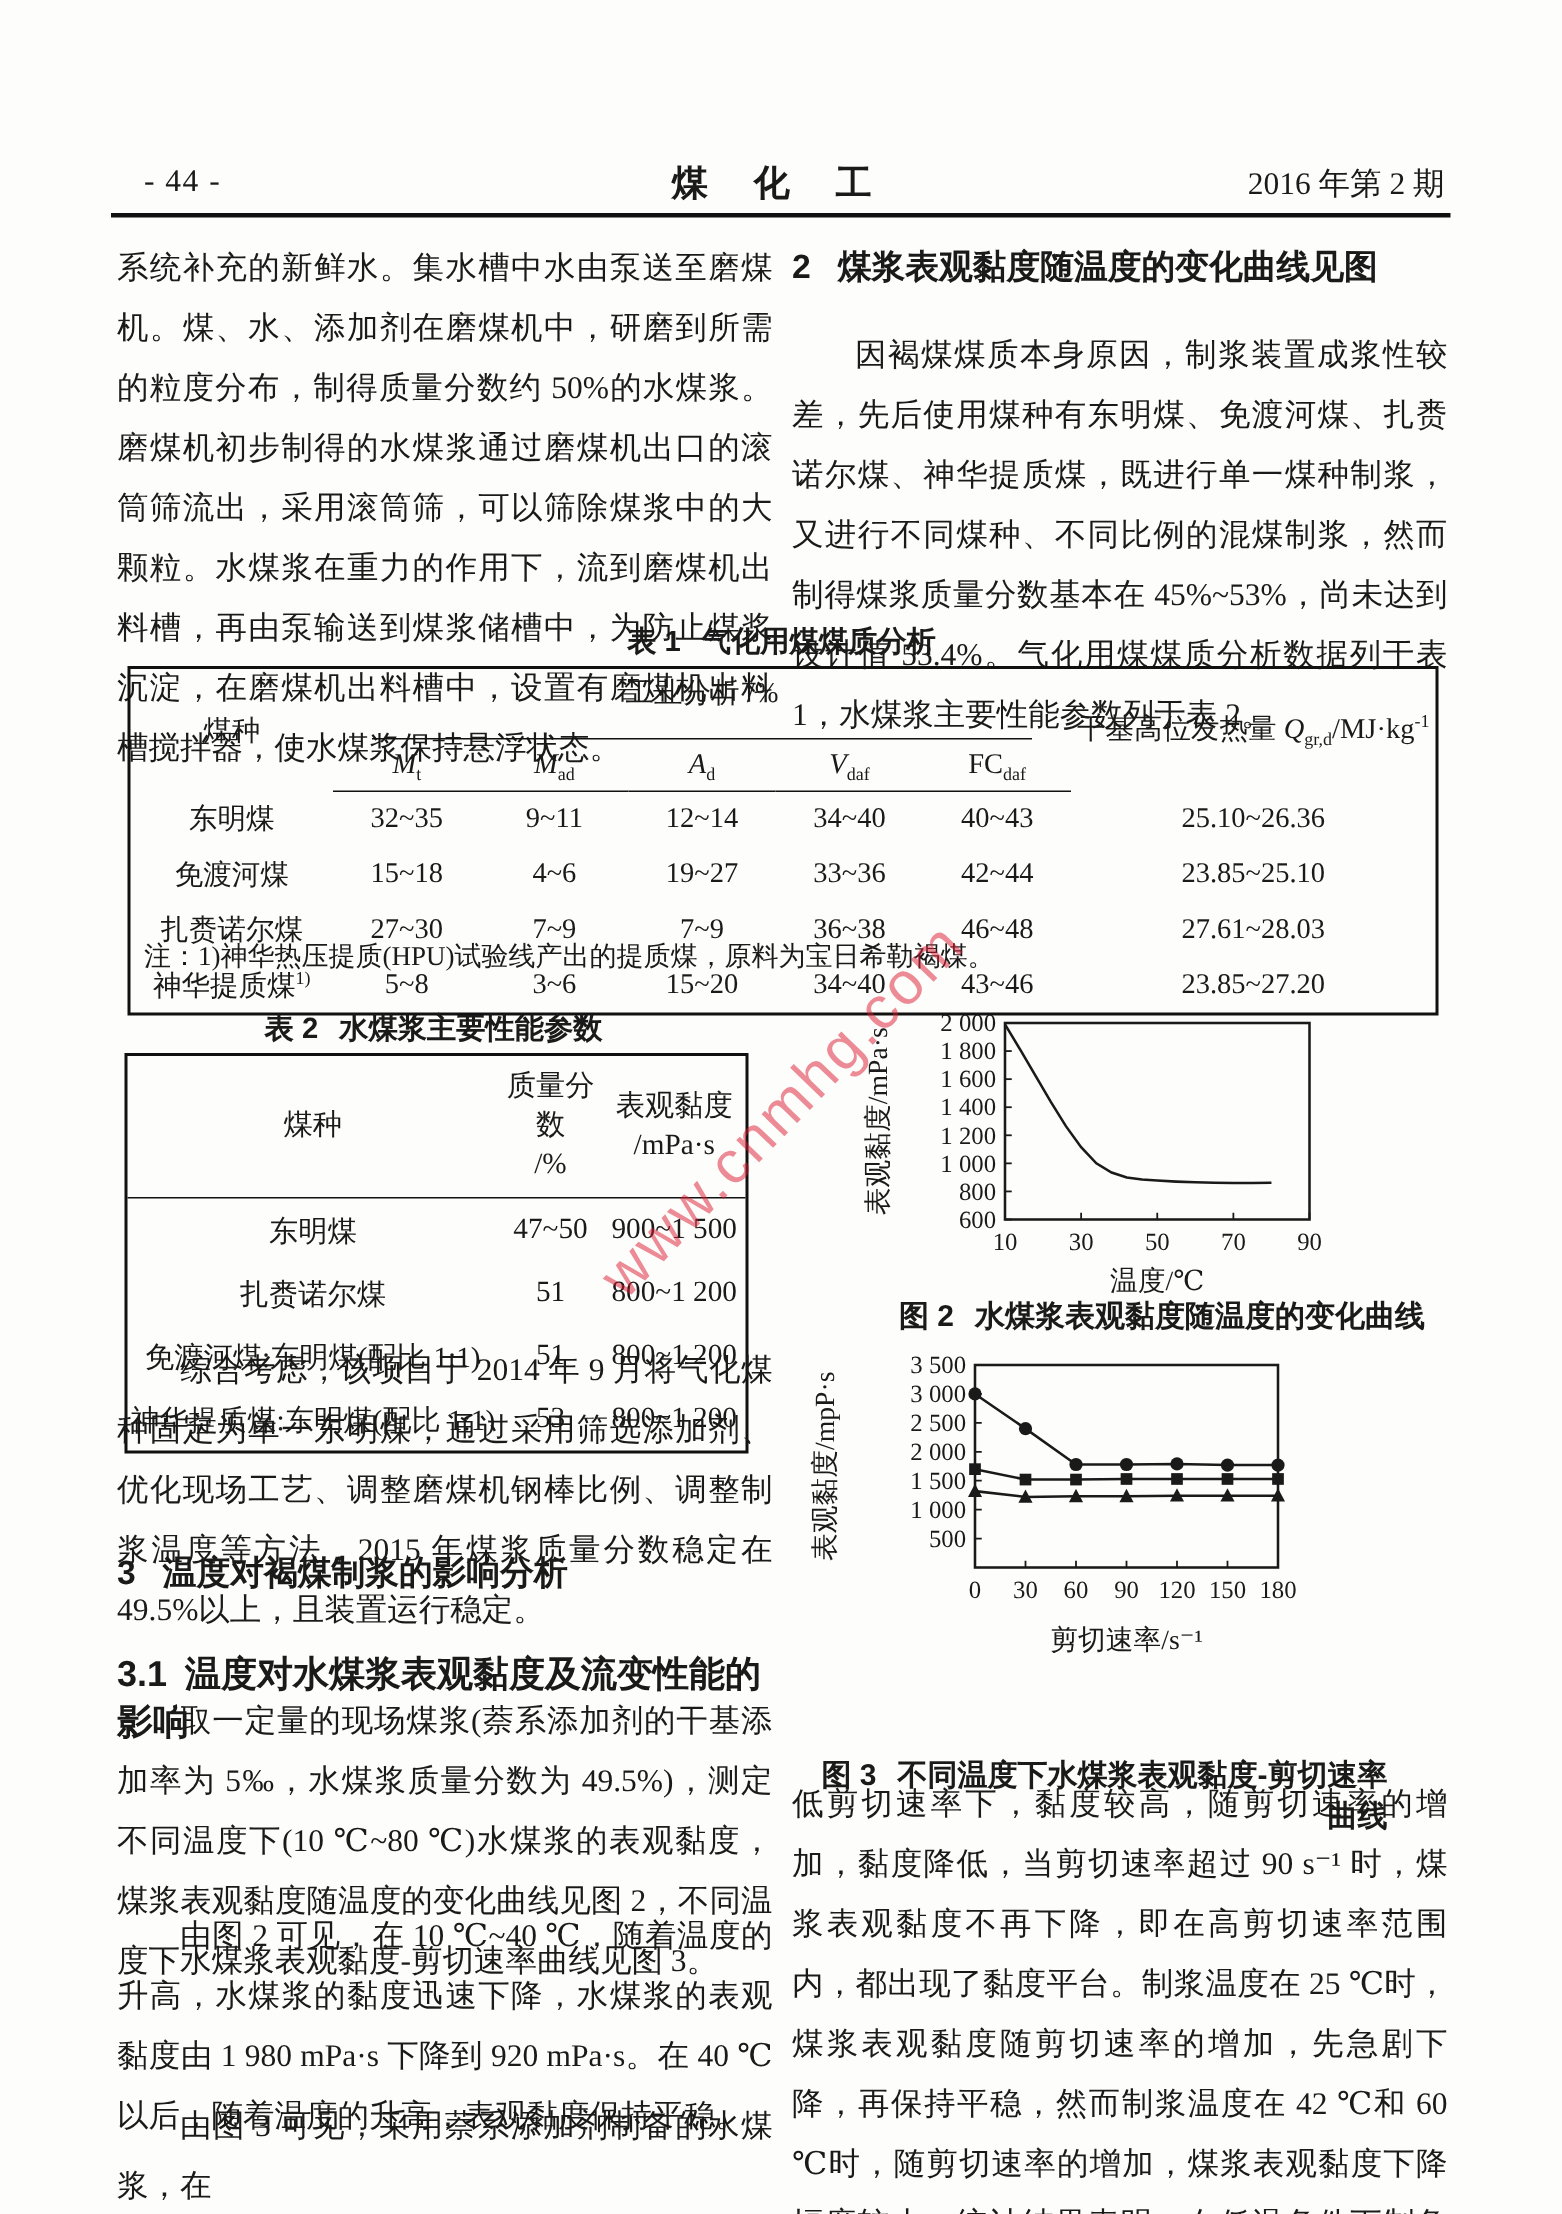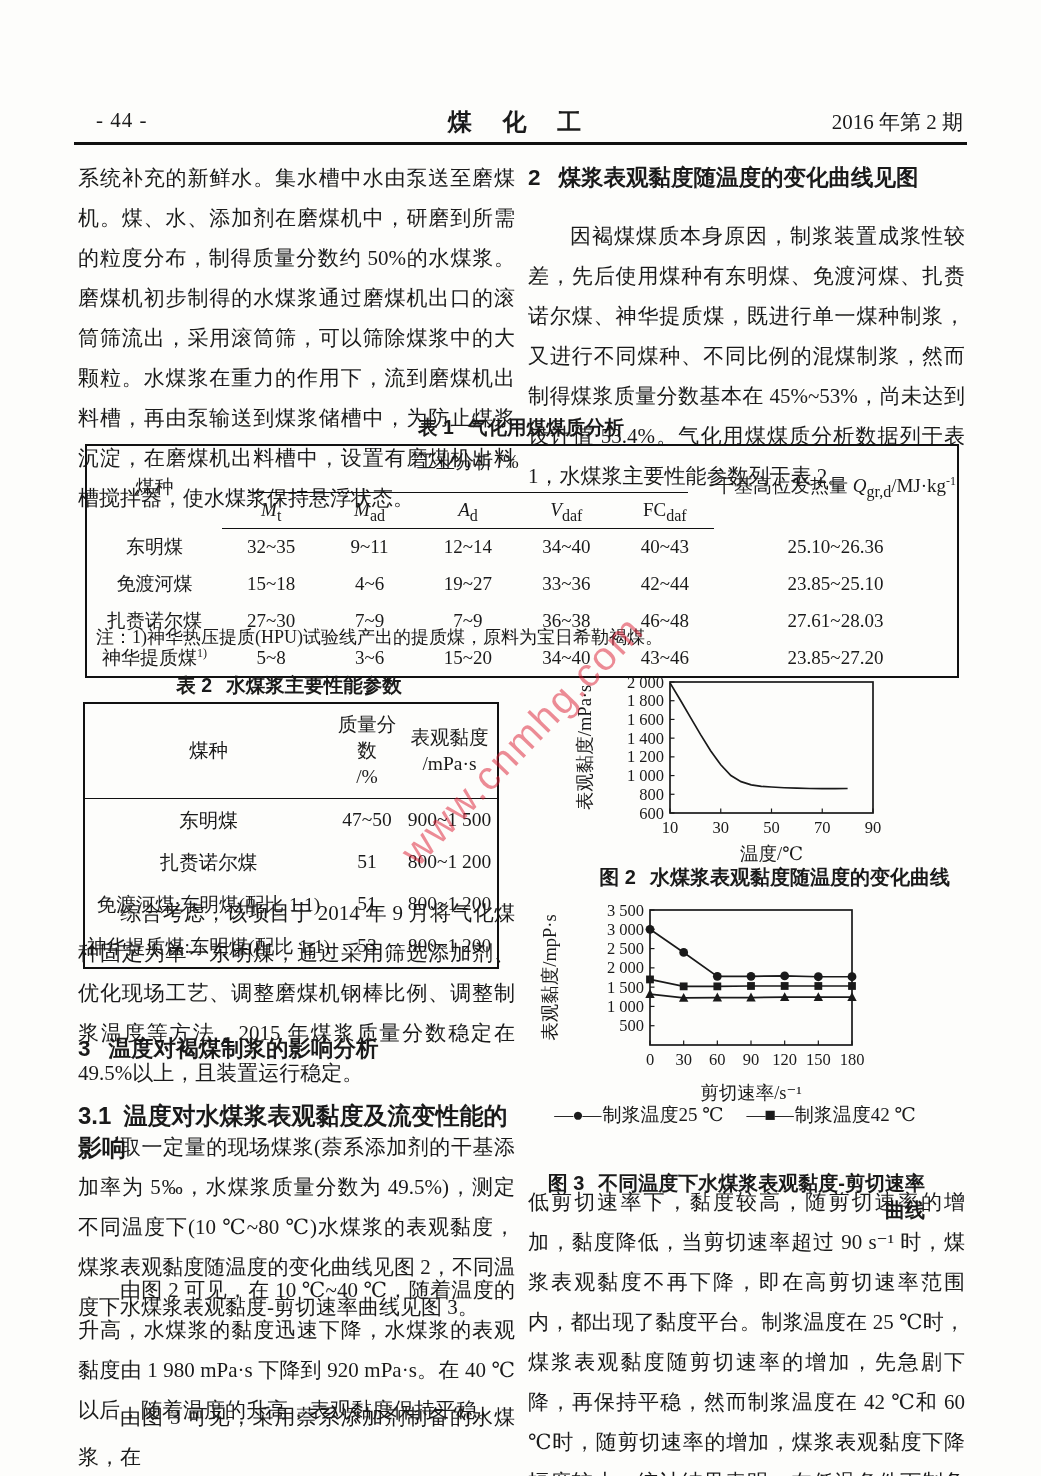--- a/index.html
+++ b/index.html
@@ -30,21 +30,21 @@
   table{border-collapse:collapse;}
   .t1{width:870px;font-size:19px;table-layout:fixed;}
   .t1 td{text-align:center;padding:3px 0;}
   .t1 tr.sub td{border-bottom:1.6px solid #111;}
   .t1 .c-coal{width:135px;}
   .t1 .c-n{width:98px;}
   .t1 .c-heat{width:243px;}
   .t1-box{border:2.4px solid #111;}
   .grp-inner{display:block;border-bottom:1.8px solid #111;margin:0 26px;padding-bottom:17px;}
   .t1 i, .t2 i{font-family:"Liberation Serif","DejaVu Serif",serif;}
-  sub{font-size:16px;}
+  sub{font-size:12px;}
   sup{font-size:12px;}
   .t1 tr.body td{border:none;padding:5.5px 0;}
   .note{font-size:18px;}
   .t2{width:412px;font-size:19.5px;table-layout:fixed;}
   .t2 td{text-align:center;padding:4px 0;}
   .t2 .c-coal{width:247px;}
   .t2 .c-mass{width:70px;}
   .t2 .c-visc{width:95px;}
   .t2 tr.hd td{border-bottom:1.8px solid #111;padding:8px 0;line-height:26px;}
   .t2 tr.body td{padding:7.5px 0;}
@@ -274,24 +274,20 @@
     <polyline fill="none" stroke="#1a1a1a" stroke-width="1.7" points="115,101.08571428571429 148.66666666666666,104.94285714285715 182.33333333333331,104.55714285714285 216,104.55714285714285 249.66666666666666,104.17142857142858 283.33333333333337,104.17142857142858 317,104.17142857142858"></polyline>
     <polygon points="115,96.08571428571429 110.3,104.9857142857143 119.7,104.9857142857143" fill="#1a1a1a"></polygon>
     <polygon points="148.66666666666666,99.94285714285715 143.96666666666667,108.84285714285716 153.36666666666665,108.84285714285716" fill="#1a1a1a"></polygon>
     <polygon points="182.33333333333331,99.55714285714285 177.63333333333333,108.45714285714286 187.0333333333333,108.45714285714286" fill="#1a1a1a"></polygon>
     <polygon points="216,99.55714285714285 211.3,108.45714285714286 220.7,108.45714285714286" fill="#1a1a1a"></polygon>
     <polygon points="249.66666666666666,99.17142857142858 244.96666666666667,108.07142857142858 254.36666666666665,108.07142857142858" fill="#1a1a1a"></polygon>
     <polygon points="283.33333333333337,99.17142857142858 278.6333333333334,108.07142857142858 288.03333333333336,108.07142857142858" fill="#1a1a1a"></polygon>
     <polygon points="317,99.17142857142858 312.3,108.07142857142858 321.7,108.07142857142858" fill="#1a1a1a"></polygon>
   </svg>
 <div class="abs" style="top:1103px;left:535px;width:400px;">
-  <div class="lg-row">
-    <span class="lg-item"><span class="lg-glyph">—●—</span><span>制浆温度25 ℃</span></span>
-    <span class="lg-item"><span class="lg-glyph">—■—</span><span>制浆温度42 ℃</span></span>
-  </div>
 </div>
 <div class="abs figcap" style="top:1145px;left:535px;width:390px;margin-top:25px;">
   <span class="fnum">图 3</span><span>不同温度下水煤浆表观黏度-剪切速率曲线</span>
 </div>
 
 <div class="abs rcol para" style="top:1182px;">低剪切速率下，黏度较高，随剪切速率的增加，黏度降低，当剪切速率超过 90 s⁻¹ 时，煤浆表观黏度不再下降，即在高剪切速率范围内，都出现了黏度平台。制浆温度在 25 ℃时，煤浆表观黏度随剪切速率的增加，先急剧下降，再保持平稳，然而制浆温度在 42 ℃和 60 ℃时，随剪切速率的增加，煤浆表观黏度下降幅度较小。统计结果表明，在低温条件下制备的水煤浆，表观黏度-剪切速率具有明显的“剪切变稀”特征。</div>
 
 <div class="abs wm">www.cnmhg.com</div>
 
 </body></html>

